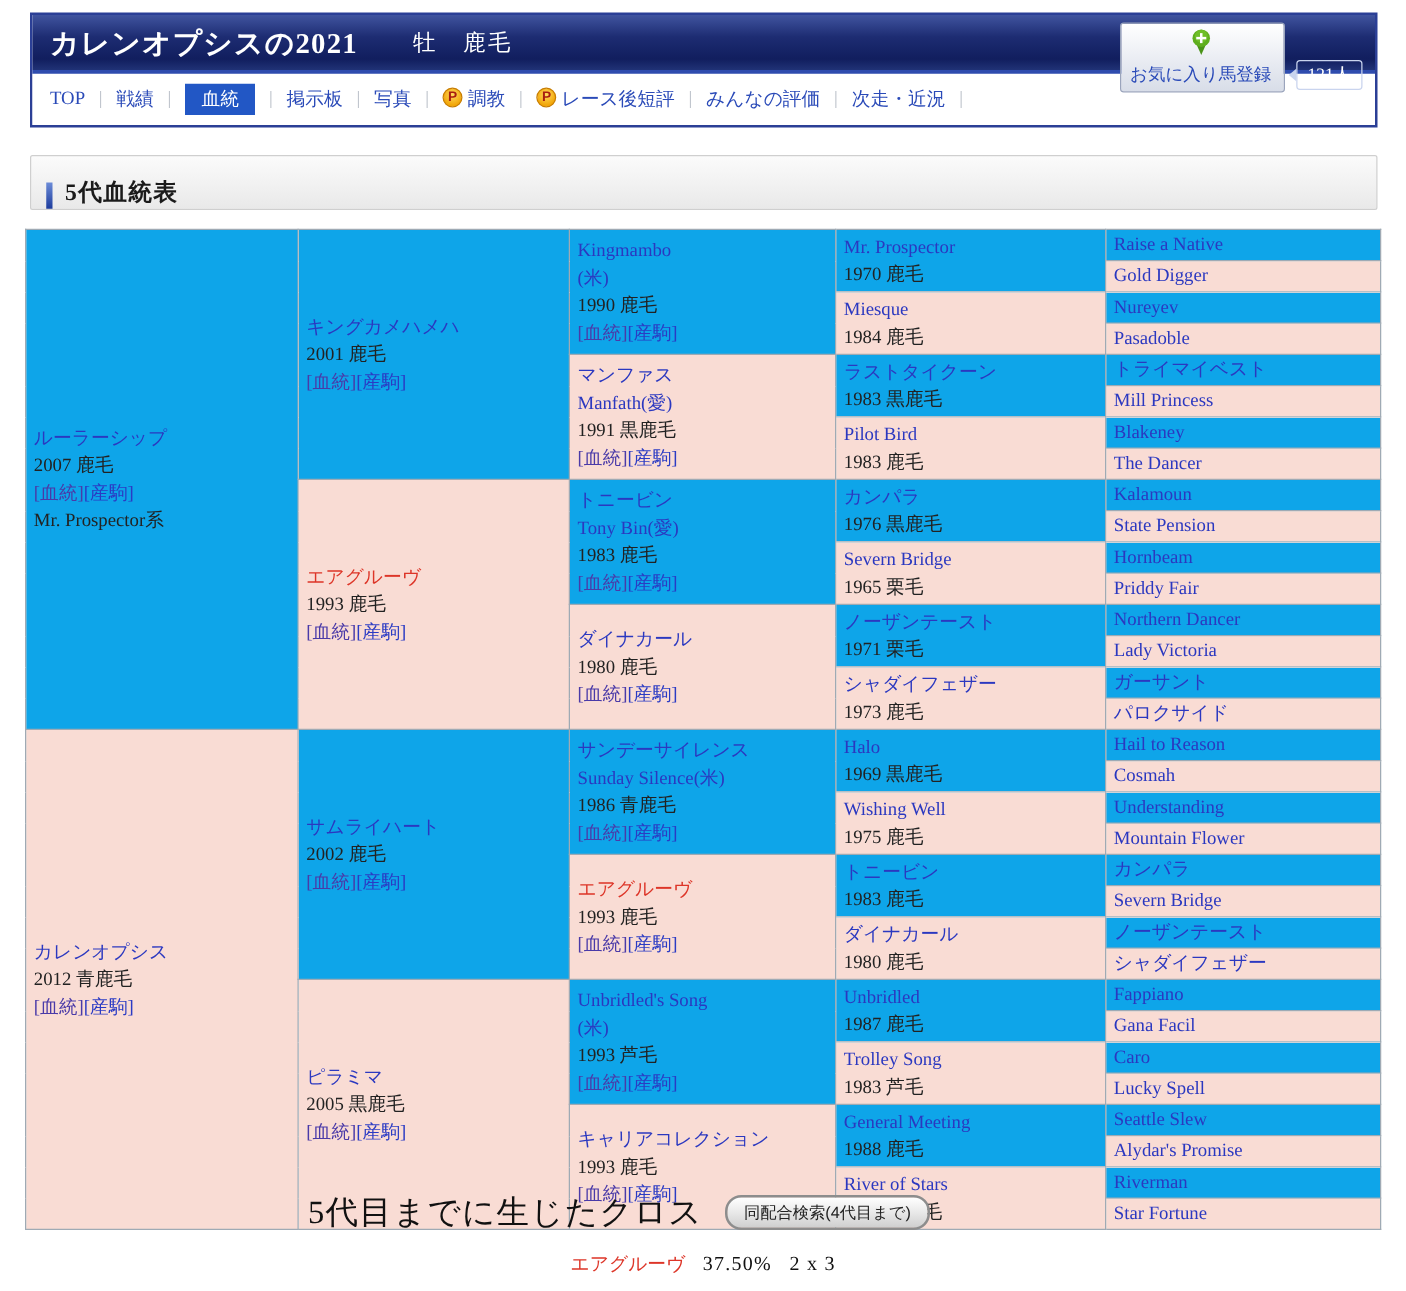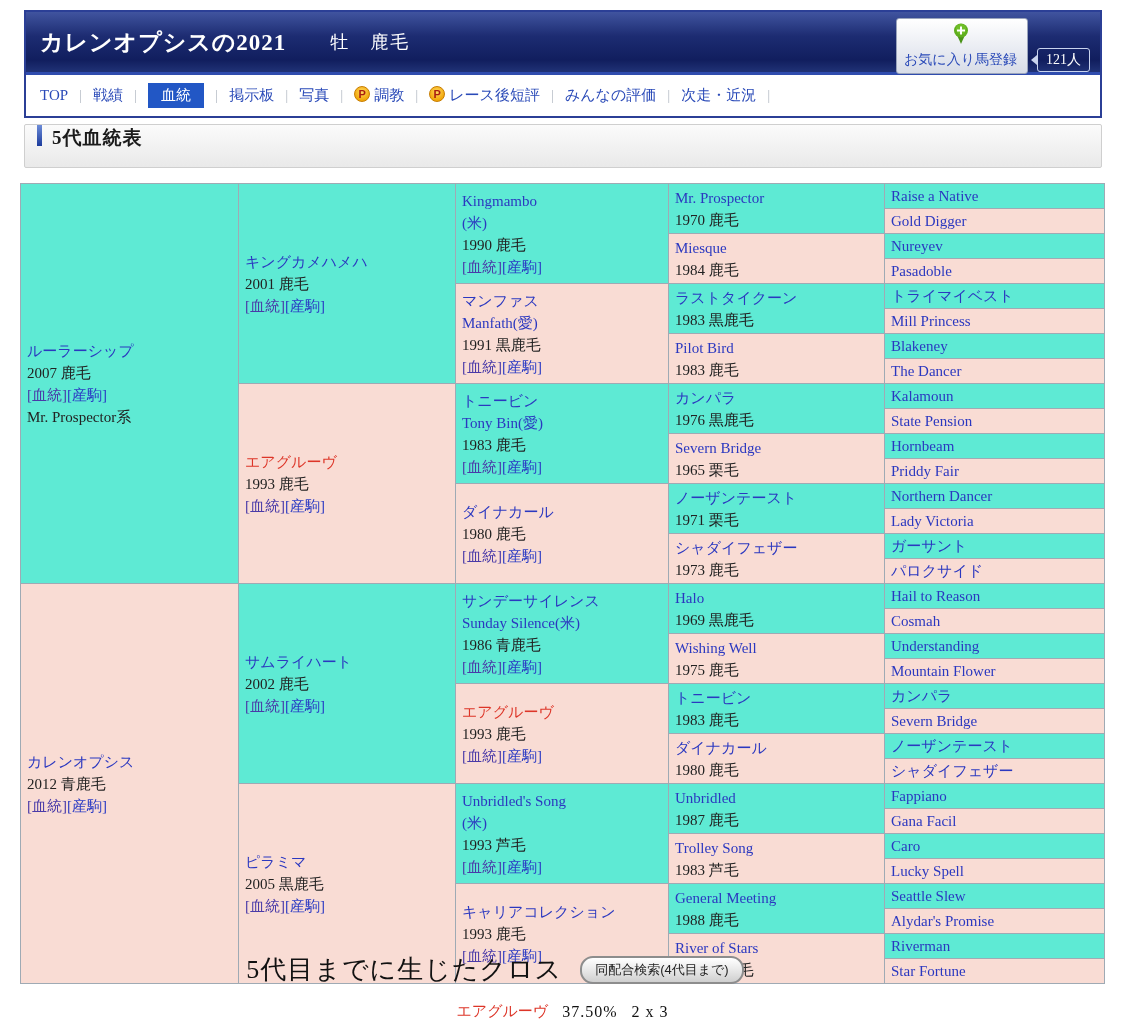--- a/index.html
+++ b/index.html
@@ -9,21 +9,21 @@
     font-family:"Liberation Serif","DejaVu Serif",serif; color:#222;
   }
   a { text-decoration:none; cursor:pointer; }
 
   
   .horse-header {
     position:absolute; left:24px; top:10px; width:1078px;
     border:2px solid #2b3f96; background:#fff;
   }
   .title-bar {
-    position:relative; height:63px;
+    position:relative; height:47px;
     background:linear-gradient(180deg,#40549f 0%,#1d2c72 40%,#111e5e 80%,#203276 100%);
     border-bottom:3px solid #2f4cae;
     display:flex; align-items:center;
   }
   .horse-title { color:#fff; font-size:23px; font-weight:bold; margin-left:14px; letter-spacing:1px; }
   .sex-coat { color:#fff; font-size:18px; margin-left:44px; letter-spacing:2px; }
   .fav-area { position:absolute; right:6px; top:6px; display:flex; align-items:center; }
   .fav-btn {
     display:flex; align-items:center; gap:6px;
     background:linear-gradient(180deg,#ffffff,#e7eaf1 60%,#d8dde8);
@@ -56,40 +56,40 @@
     border:1px solid #c87d00; color:#a81d10; font-weight:bold;
     font-family:"Liberation Sans",sans-serif; font-size:11px;
     display:inline-flex; align-items:center; justify-content:center;
   }
 
   
   .section-bar {
     position:absolute; left:24px; top:124px; width:1078px; height:44px;
     background:linear-gradient(180deg,#fbfbfb,#e9e9e9);
     border:1px solid #cfcfcf; border-radius:2px;
-    display:flex; align-items:flex-start;
+    display:flex; align-items:flex-end;
   }
   .accent {
     width:5px; height:21px; margin-left:12px;
     background:linear-gradient(180deg,#6c8cd8,#1c3b9c);
   }
   .section-title { font-size:19px; font-weight:bold; color:#1b1b1b; margin-left:10px; letter-spacing:1px; }
 
   
   table.pedigree {
     position:absolute; left:20px; top:183px;
     border-collapse:collapse; table-layout:fixed;
     border:1px solid #7e8b96; font-size:15px;
   }
   table.pedigree tr { height:23.6px; }
   table.pedigree td {
     border:1px solid #9faab4; vertical-align:middle;
     padding:1px 3px 1px 6px; overflow:hidden;
   }
-  td.male { background:#5eead4; }
+  td.male { background:#0ea5e9; }
   td.female { background:#f9dcd4; }
   .ln { line-height:22px; white-space:nowrap; }
   a.horse { color:#2b38c0; }
   a.horse.red { color:#dd3528; }
   .info { color:#222; }
   .links a { font-size:15px; }
   a.blood { color:#4a3aa8; }
   a.off { color:#2b3bc4; }
   .note { color:#222; }
 

